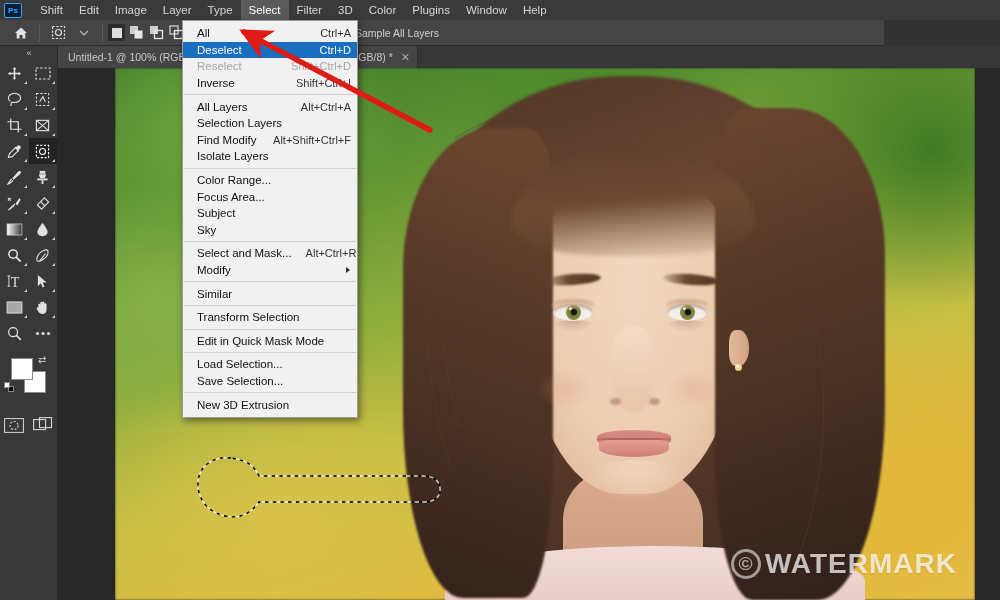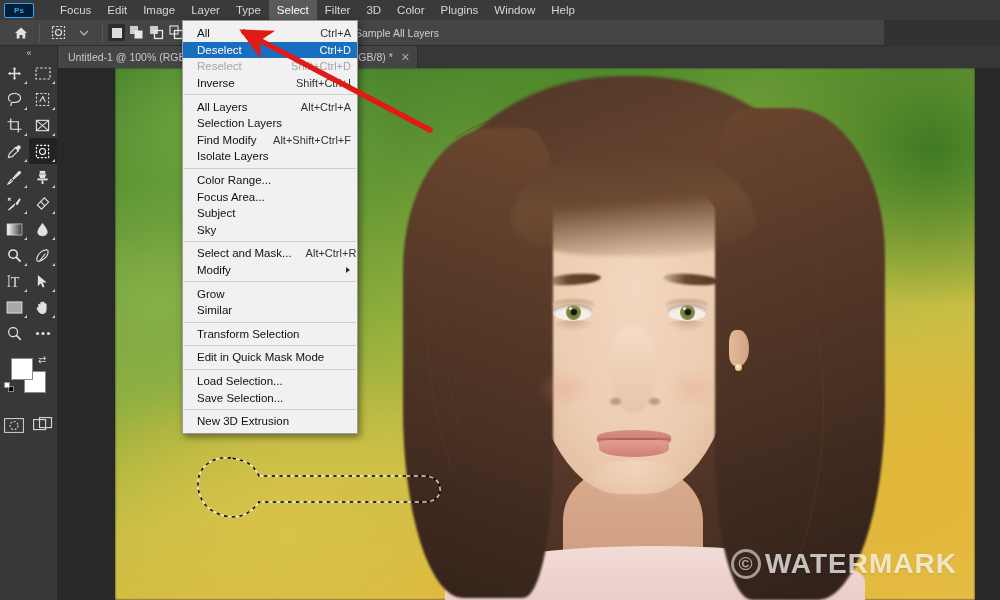--- a/index.html
+++ b/index.html
@@ -11,21 +11,21 @@
     font-size:12px;
     position:relative;
     -webkit-font-smoothing: antialiased;
   }
   
   #menubar{
     position:absolute; left:0; top:0; width:1000px; height:20px;
     background:#3a3a3a; display:flex; align-items:center;
   }
   #ps-logo{
-    width:30px;height:15px;margin-left:4px;margin-right:18px;
+    width:18px;height:15px;margin-left:4px;margin-right:10px;
     background:#001e36;border:1px solid #31a8ff;border-radius:2px;
     color:#31a8ff;font-size:8px;font-weight:bold;
     display:flex;align-items:center;justify-content:center;
   }
   .mb-item{
     height:20px; padding:0 8px; display:flex;align-items:center;
     color:#d6d6d6; font-size:11.5px; white-space:nowrap; cursor:default;
   }
   .mb-item.active{ background:#5a5a5a; color:#fff; }
 
@@ -318,21 +318,21 @@
   #redarrow{
     position:absolute;left:230px;top:25px;width:220px;height:120px;
     z-index:60;pointer-events:none;
   }
 </style>
 </head>
 <body>
 
 <div id="menubar">
   <div id="ps-logo">Ps</div>
-  <div class="mb-item">Focus</div>
+  <div class="mb-item">Shift</div>
   <div class="mb-item">Edit</div>
   <div class="mb-item">Image</div>
   <div class="mb-item">Layer</div>
   <div class="mb-item">Type</div>
   <div class="mb-item active">Select</div>
   <div class="mb-item">Filter</div>
   <div class="mb-item">3D</div>
   <div class="mb-item">Color</div>
   <div class="mb-item">Plugins</div>
   <div class="mb-item">Window</div>
@@ -748,23 +748,20 @@
     <div class="mi">
       <span class="lbl">Select and Mask...</span>
       <span class="sc">Alt+Ctrl+R</span>
     </div>
     <div class="mi">
       <span class="lbl">Modify</span>
       <span class="arrow"></span>
     </div>
     <div class="msep"></div>
     <div class="mi">
-      <span class="lbl">Grow</span>
-    </div>
-    <div class="mi">
       <span class="lbl">Similar</span>
     </div>
     <div class="msep"></div>
     <div class="mi">
       <span class="lbl">Transform Selection</span>
     </div>
     <div class="msep"></div>
     <div class="mi">
       <span class="lbl">Edit in Quick Mask Mode</span>
     </div>

